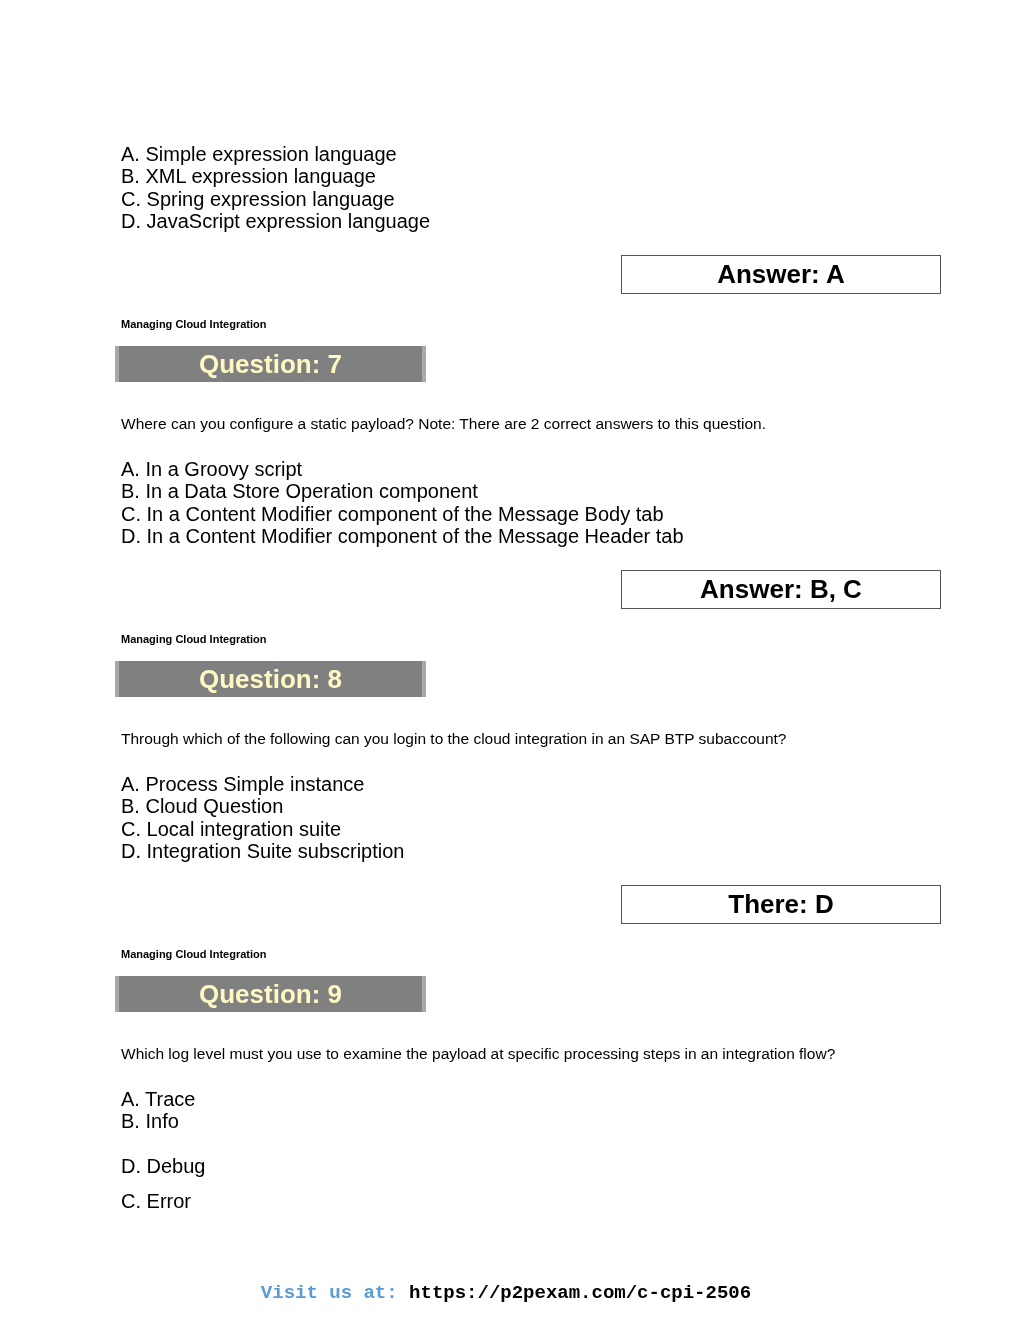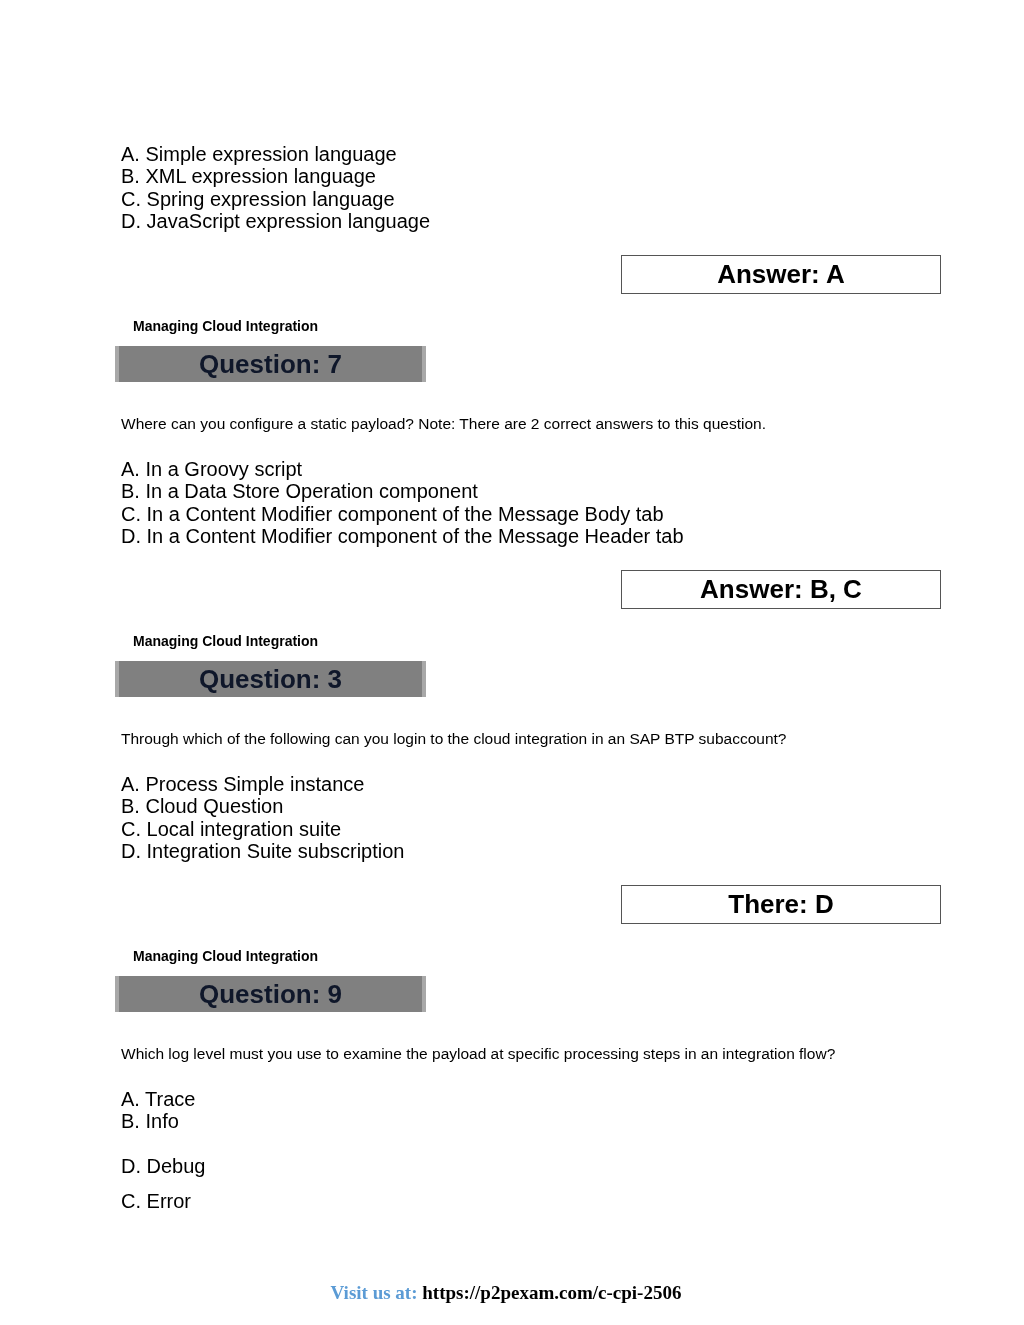--- a/index.html
+++ b/index.html
@@ -3,27 +3,27 @@
 <meta charset="utf-8">
 <style>
   html, body { margin: 0; padding: 0; background: #ffffff; }
   body { width: 1024px; height: 1325px; position: relative; overflow: hidden;
          font-family: "Liberation Sans", "DejaVu Sans", sans-serif; color: #000; }
   .opt { position: absolute; left: 121px; font-size: 20px; line-height: 22.5px; white-space: nowrap; }
   .qtext { position: absolute; left: 121px; font-size: 15.5px; white-space: nowrap; }
   .answer-box { position: absolute; left: 593px; width: 318px; height: 37px; border: 1px solid #555;
                 display: flex; align-items: center; justify-content: center;
                 font-weight: bold; font-size: 26px; margin-left: 28px; }
-  .topic { position: absolute; left: 133px; font-weight: bold; font-size: 14px; white-space: nowrap; }
+  .topic { position: absolute; left: 121px; font-weight: bold; font-size: 11px; white-space: nowrap; }
   .qbanner { position: absolute; left: 115px; width: 311px; height: 36px; background: #808080;
              border-left: 4px solid #a8a8a8; border-right: 4px solid #a8a8a8; box-sizing: border-box;
              display: flex; align-items: center; justify-content: center;
-             color: #0f172a; font-weight: bold; font-size: 26px; }
+             color: #fef9c3; font-weight: bold; font-size: 26px; }
   .footer { position: absolute; top: 1282px; left: 0; width: 1012px; text-align: center;
-            font-family: Liberation Serif, serif; font-weight: bold; font-size: 19px; }
+            font-family: Liberation Mono, monospace; font-weight: bold; font-size: 19px; }
   .footer .visit { color: #5b9bd5; }
   .footer .url { color: #000; }
 </style>
 </head>
 <body>
 
 <div class="opt" style="top:143px">A. Simple expression language</div>
 <div class="opt" style="top:165px">B. XML expression language</div>
 <div class="opt" style="top:188px">C. Spring expression language</div>
 <div class="opt" style="top:210px">D. JavaScript expression language</div>
@@ -32,21 +32,21 @@
 <div class="topic" style="top:318px">Managing Cloud Integration</div>
 <div class="qbanner" style="top:346px">Question: 7</div>
 <div class="qtext" style="top:415px">Where can you configure a static payload? Note: There are 2 correct answers to this question.</div>
 <div class="opt" style="top:458px">A. In a Groovy script</div>
 <div class="opt" style="top:480px">B. In a Data Store Operation component</div>
 <div class="opt" style="top:503px">C. In a Content Modifier component of the Message Body tab</div>
 <div class="opt" style="top:525px">D. In a Content Modifier component of the Message Header tab</div>
 <div class="answer-box" style="top:570px">Answer: B, C</div>
 
 <div class="topic" style="top:633px">Managing Cloud Integration</div>
-<div class="qbanner" style="top:661px">Question: 3</div>
+<div class="qbanner" style="top:661px">Question: 8</div>
 <div class="qtext" style="top:730px">Through which of the following can you login to the cloud integration in an SAP BTP subaccount?</div>
 <div class="opt" style="top:773px">A. Process Simple instance</div>
 <div class="opt" style="top:795px">B. Cloud Question</div>
 <div class="opt" style="top:818px">C. Local integration suite</div>
 <div class="opt" style="top:840px">D. Integration Suite subscription</div>
 <div class="answer-box" style="top:885px">There: D</div>
 
 <div class="topic" style="top:948px">Managing Cloud Integration</div>
 <div class="qbanner" style="top:976px">Question: 9</div>
 <div class="qtext" style="top:1045px">Which log level must you use to examine the payload at specific processing steps in an integration flow?</div>

